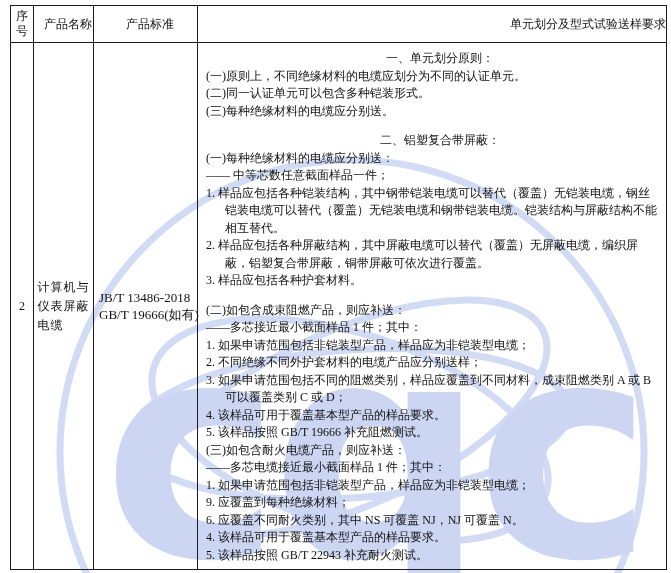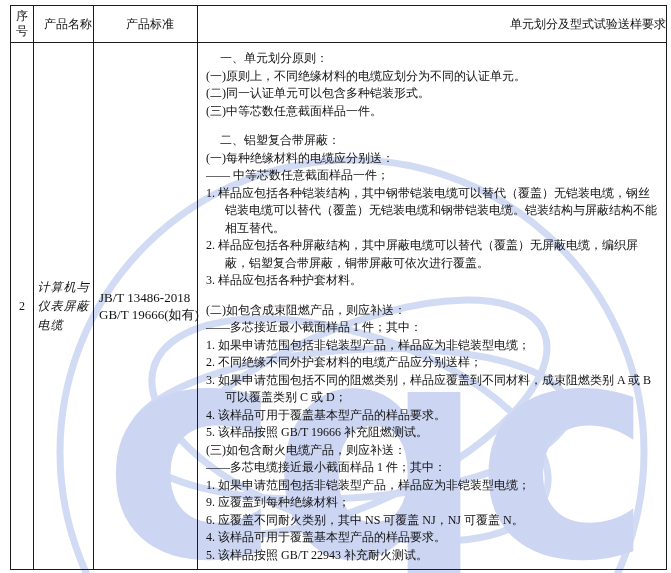--- a/index.html
+++ b/index.html
@@ -16,27 +16,27 @@
   .doc th,.doc td{
     border:1px solid #1b1b1b;font-weight:normal;font-size:12px;
     padding:0;vertical-align:middle;background:transparent;
   }
   .doc thead th{height:34px;line-height:15px;}
   th.h-serial{text-align:center;padding:1px;margin-top:27px;}
   th.h-name,th.h-std{text-align:center;padding-left:9px;}
   th.h-req{text-align:right;padding-left:10px;}
   tr.body-row{height:527px;}
   td.c-serial{text-align:center;}
-  td.c-name{padding:0 3px;font-style:italic;}
+  td.c-name{padding:0 3px;}
   td.c-name .name-wrap{width:52px;margin:0 auto;line-height:19px;letter-spacing:1px;}
   td.c-std{padding:0 3px 0 5px;}
   td.c-std .std-line{font-size:13px;line-height:17px;white-space:nowrap;}
   td.c-req{vertical-align:top;padding:7px 6px 0 8px;}
   .req{line-height:17.5px;font-size:12px;}
-  .req.header{text-indent:14px;}
+  .req.header{text-indent:14px;text-align:center;}
   .req.plain{}
   .req.item{margin-left:19px;text-indent:-19px;}
   .req.spacer{height:12px;}
 </style>
 </head>
 <body>
 
 <div class="page">
 
   <svg class="watermark" width="671" height="573" viewBox="0 0 671 573" aria-hidden="true">
@@ -71,21 +71,21 @@
           <div class="name-wrap">计算机与仪表屏蔽电缆</div>
         </td>
         <td class="c-std">
             <div class="std-line">JB/T 13486-2018</div>
             <div class="std-line">GB/T 19666(如有)</div>
           </td>
         <td class="c-req">
             <div class="req header">一、单元划分原则：</div>
             <div class="req plain">(一)原则上，不同绝缘材料的电缆应划分为不同的认证单元。</div>
             <div class="req plain">(二)同一认证单元可以包含多种铠装形式。</div>
-            <div class="req plain">(三)中等芯数任意截面样品一件。</div>
+            <div class="req plain">(三)每种绝缘材料的电缆应分别送。</div>
             <div class="req spacer"></div>
             <div class="req header">二、铝塑复合带屏蔽：</div>
             <div class="req plain">(一)每种绝缘材料的电缆应分别送：</div>
             <div class="req plain">—— 中等芯数任意截面样品一件；</div>
             <div class="req item">1. 样品应包括各种铠装结构，其中钢带铠装电缆可以替代（覆盖）无铠装电缆，钢丝铠装电缆可以替代（覆盖）无铠装电缆和钢带铠装电缆。铠装结构与屏蔽结构不能相互替代。</div>
             <div class="req item">2. 样品应包括各种屏蔽结构，其中屏蔽电缆可以替代（覆盖）无屏蔽电缆，编织屏蔽，铝塑复合带屏蔽，铜带屏蔽可依次进行覆盖。</div>
             <div class="req item">3. 样品应包括各种护套材料。</div>
             <div class="req spacer"></div>
             <div class="req plain">(二)如包含成束阻燃产品，则应补送：</div>
             <div class="req plain">——多芯接近最小截面样品 1 件；其中：</div>

